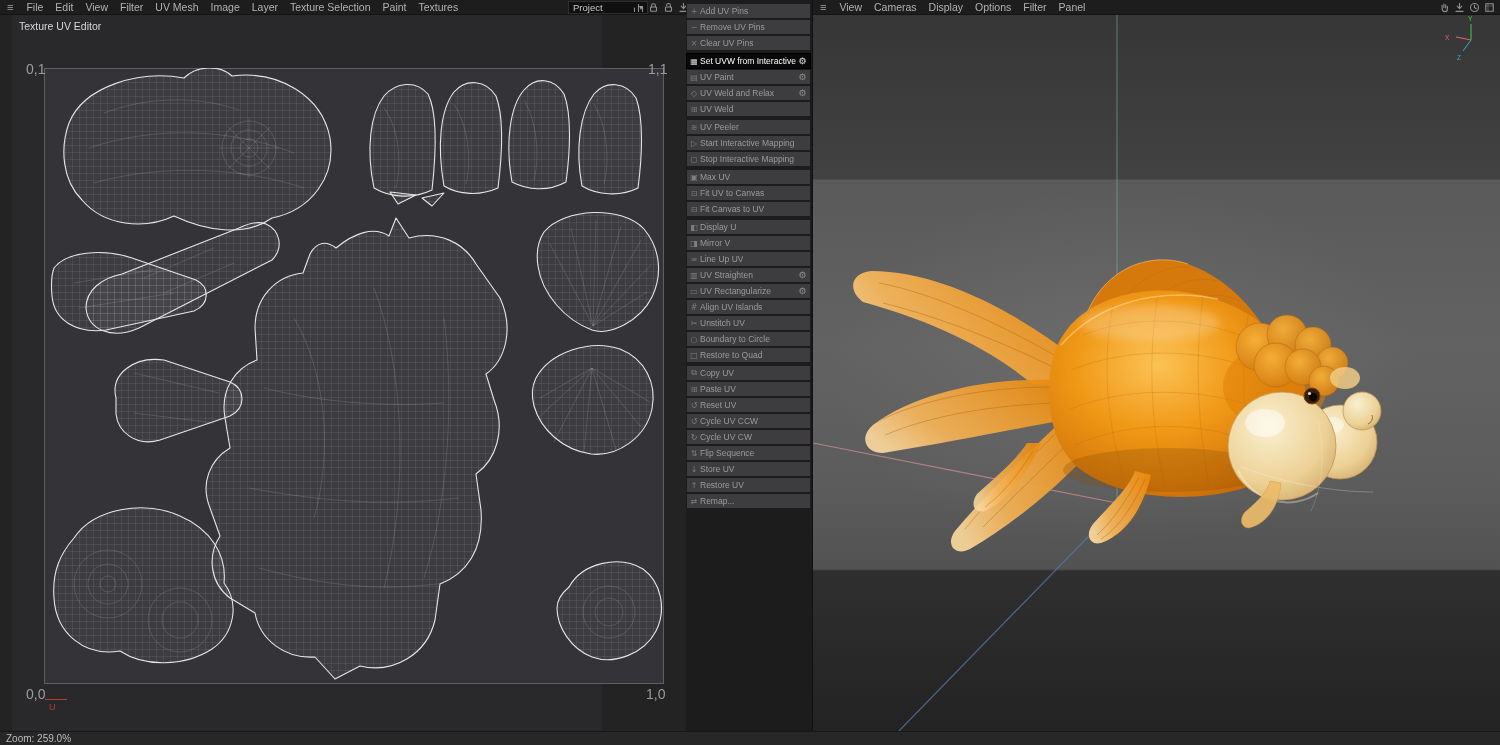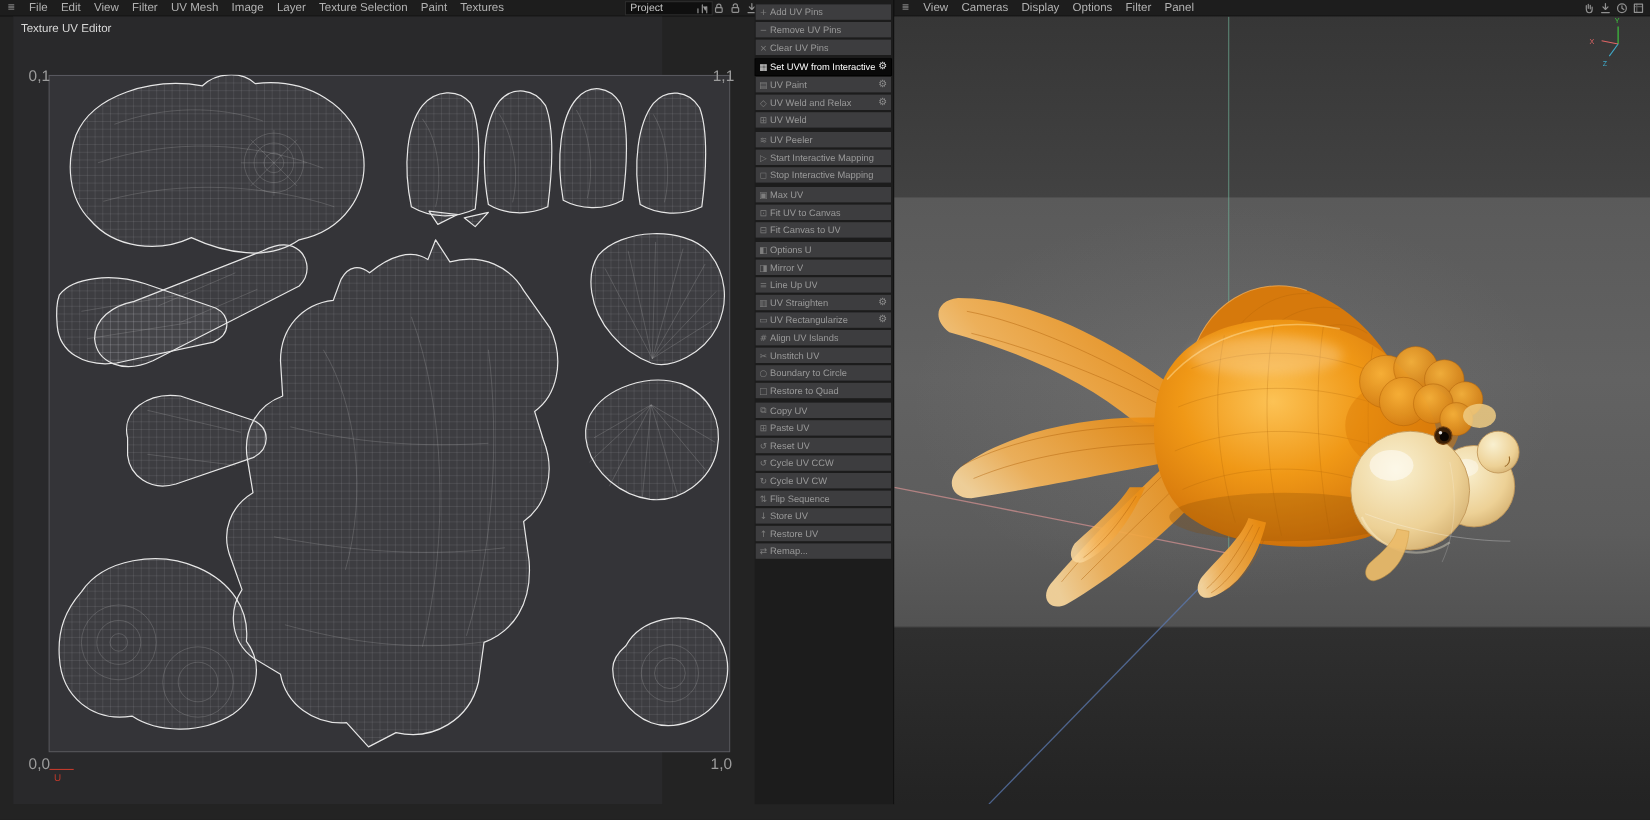--- a/index.html
+++ b/index.html
@@ -300,21 +300,21 @@
       </div>
 
       <div class="trow">
         <span class="ticon">⊟</span>
         <span class="tlabel">Fit Canvas to UV</span>
         <span class="tgear"></span>
       </div>
 
       <div class="trow sep">
         <span class="ticon">◧</span>
-        <span class="tlabel">Options U</span>
+        <span class="tlabel">Display U</span>
         <span class="tgear"></span>
       </div>
 
       <div class="trow">
         <span class="ticon">◨</span>
         <span class="tlabel">Mirror V</span>
         <span class="tgear"></span>
       </div>
 
       <div class="trow">
@@ -510,14 +510,17 @@
         <line x1="0" y1="0" x2="0" y2="-16" stroke="#3ecf3e" stroke-width="1"></line>
         <line x1="0" y1="0" x2="-15" y2="-3" stroke="#e06565" stroke-width="1"></line>
         <line x1="0" y1="0" x2="-8" y2="11" stroke="#3fa9c9" stroke-width="1"></line>
         <text class="gz-txt" x="-3" y="-19" fill="#3ecf3e">Y</text>
         <text class="gz-txt" x="-26" y="0" fill="#e06565">X</text>
         <text class="gz-txt" x="-14" y="20" fill="#3fa9c9">Z</text>
       </g>
     </svg>
   </div>
 
+  <div class="statusbar">
+    <span>Zoom: 259.0%</span>
+  </div>
 
 </div>
 
 </body></html>

